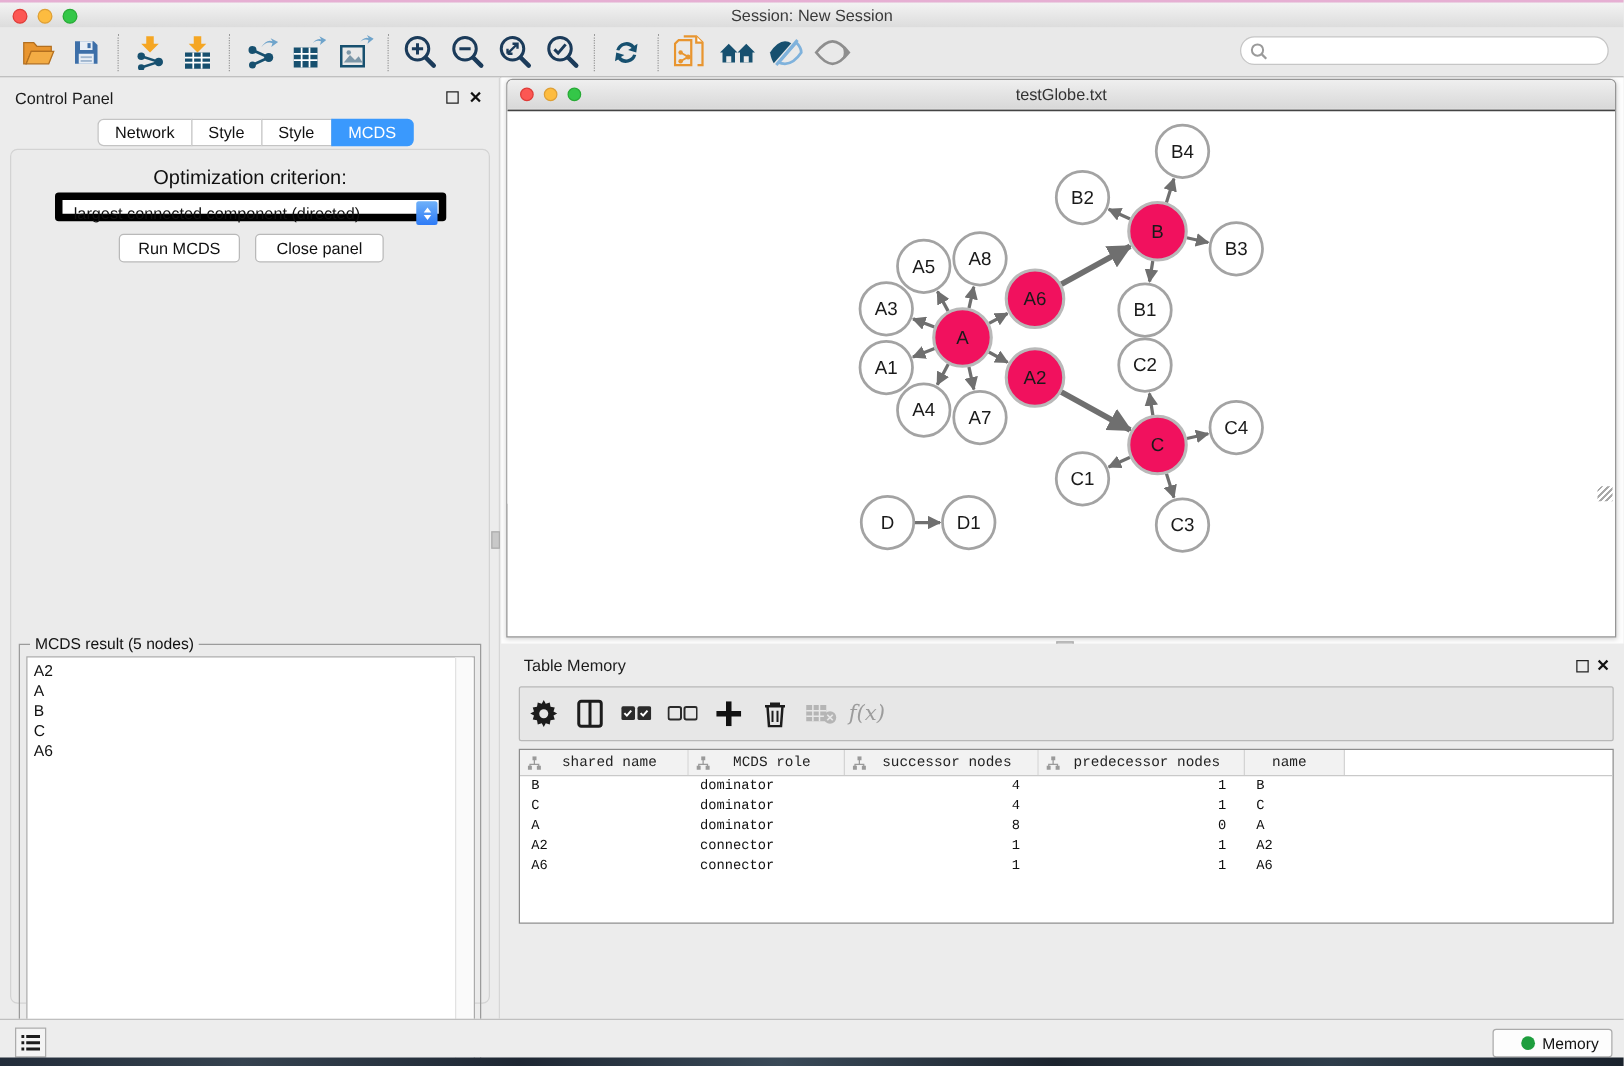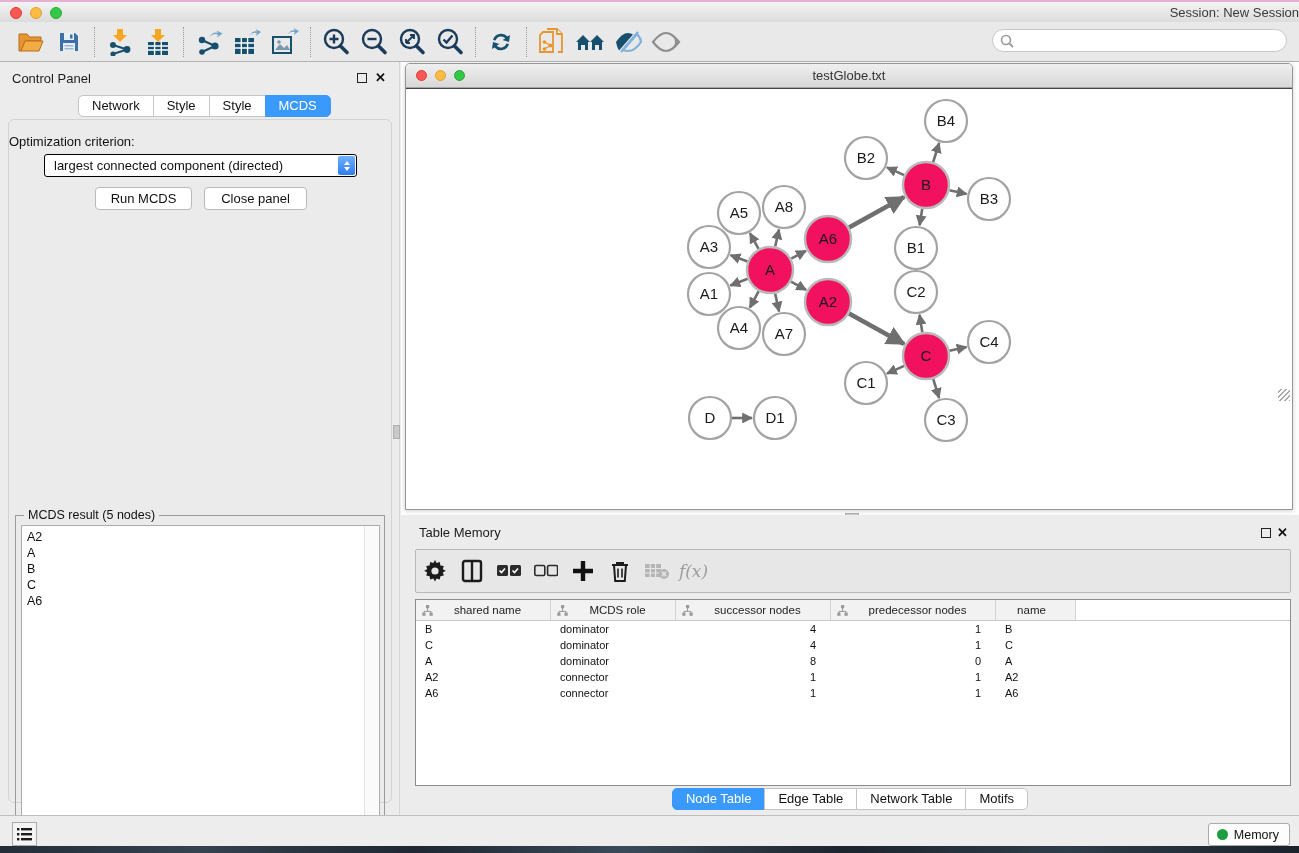--- a/index.html
+++ b/index.html
@@ -3,21 +3,21 @@
 <meta charset="utf-8">
 <style>
   * { margin:0; padding:0; box-sizing:border-box; }
   html,body { width:1299px; height:853px; }
   body { font-family:"Liberation Sans", sans-serif; background:#ECECEC; position:relative; overflow:hidden; }
   .abs { position:absolute; }
 
   
   #titlebar { left:0; top:0; width:1299px; height:22px;
     background:linear-gradient(#F3F3F3,#DCDCDC); border-top:2px solid #E6AFD3;
-    display:flex; align-items:center; justify-content:flex-end; }
+    display:flex; align-items:center; justify-content:center; }
   #titlebar .title { font-size:13px; color:#3a3a3a; }
   .lights { position:absolute; left:10px; top:5px; display:flex; gap:8px; }
   .light { width:12px; height:12px; border-radius:50%; }
   .light.red { background:#FC5753; border:1px solid #DF3B37; }
   .light.yellow { background:#FDBC40; border:1px solid #DE9F34; }
   .light.green { background:#34C748; border:1px solid #27AA35; }
 
   #toolbar { left:0; top:22px; width:1299px; height:40px; background:#E9E9E9;
     border-bottom:1px solid #B2B2B2; display:flex; align-items:center; padding-left:12px; }
   .tbtn { width:38px; height:34px; display:flex; align-items:center; justify-content:center; }
@@ -38,23 +38,23 @@
   .seg-tabs { display:flex; }
   .seg-tabs .tab { height:22px; line-height:20px; padding:0 13px; background:#fff;
     border:1px solid #C4C4C4; font-size:13px; color:#111; margin-left:-1px; cursor:default; }
   .seg-tabs .tab:first-child { border-radius:5px 0 0 5px; margin-left:0; }
   .seg-tabs .tab:last-child { border-radius:0 5px 5px 0; }
   .seg-tabs .tab.active { background:var(--accent,#3A99FD); border-color:var(--accent,#3A99FD); color:#fff; }
   #cp-tabs { position:absolute; left:78px; top:33px; }
 
   #cp-body { position:absolute; left:8px; top:57px; width:384px; height:684px;
     background:#EBEBEB; border:1px solid #D3D3D3; border-radius:6px; }
-  #opt-label { position:absolute; left:0; top:14px; width:100%; text-align:left; font-size:13px; color:#111; }
+  #opt-label { position:absolute; left:0; top:14px; width:100%; text-align:center; font-size:16px; color:#111; }
   #criterion { position:absolute; left:35px; top:34px; width:313px; height:23px; background:#fff;
-    border:1px solid #000000; border-radius:3px; font-size:13px; line-height:21px; padding-left:9px; color:#111; }
+    border:6px solid #000000; border-radius:3px; font-size:13px; line-height:21px; padding-left:9px; color:#111; }
   #criterion .stepper { position:absolute; right:1px; top:1px; width:17px; height:19px; border-radius:2px;
     background:linear-gradient(#6FB1F9,#2E7BF6); display:flex; flex-direction:column; align-items:center; justify-content:center; }
   .chev { width:0; height:0; border-left:3.5px solid transparent; border-right:3.5px solid transparent; }
   .chev.up { border-bottom:4px solid #fff; margin-bottom:2px; }
   .chev.down { border-top:4px solid #fff; }
   .cp-btn { position:absolute; top:67px; height:23px; background:#fff; border:1px solid #B9B9B9;
     border-radius:4px; font-size:13px; color:#111; text-align:center; line-height:21px; }
   #run-btn { left:86px; width:97px; } #closepanel-btn { left:195px; width:103px; }
 
   #mcds-box { position:absolute; left:6px; top:395px; width:370px; height:340px;
@@ -85,38 +85,38 @@
     background:repeating-linear-gradient(135deg, transparent 0 2px, #A8A8A8 2px 3.5px); }
 
   
   #table-panel { left:401px; top:515px; width:898px; height:300px; background:#ECECEC; }
   #tp-title { position:absolute; left:18px; top:10px; font-size:13px; color:#1c1c1c; }
   #tp-float { right:28px; top:13px; } #tp-close { right:11px; top:10px; }
   #tp-toolbar { position:absolute; left:14px; top:34px; width:876px; height:44px;
     background:#E7E7E7; border:1px solid #B8B8B8; border-radius:2px; display:flex; align-items:center; padding-left:0; }
   #tp-toolbar .tbtn { width:37px; }
   .fx-label { font-family:"DejaVu Serif", serif; font-style:italic; font-size:17px; color:#9C9C9C; }
-  #node-table { position:absolute; left:14px; top:84px; width:876px; height:187px; background:#fff;
-    border:1px solid #8C8C8C; overflow:hidden; }
+  #node-table { position:absolute; left:14px; top:84px; width:876px; height:140px; background:#fff;
+    border:1px solid #8C8C8C; overflow:hidden;font-family:Liberation Mono, monospace; }
   .thead { display:flex; height:21px; border-bottom:1px solid #C9C9C9; }
   .th { background:#F2F2F2; border-right:1px solid #D4D4D4; display:flex; align-items:center; font-size:11.5px; color:#222; }
   .th .hlabel { flex:1; text-align:center; padding-right:8px; }
   .th .hicon { margin-left:6px; display:flex; }
   .tr { display:flex; height:16px; align-items:center; }
   .td { font-size:11px; color:#111; padding-left:9px; white-space:nowrap; }
   .c0 { width:135px; } .c1 { width:125px; } .c2 { width:155px; } .c3 { width:165px; } .c4 { width:80px; }
   .td.c2, .td.c3 { text-align:right; padding-right:15px; padding-left:0; }
   #bottom-tabs { position:absolute; left:0; top:273px; width:100%; display:flex; justify-content:center; }
 
   
   #statusbar { left:0; top:815px; width:1299px; height:31px; background:#EDEDED; border-top:1px solid #BFBFBF; }
   #list-btn { position:absolute; left:12px; top:6px; width:25px; height:24px; background:#F4F4F4;
     border:1px solid #ACACAC; display:flex; align-items:center; justify-content:center; }
   #memory-btn { position:absolute; right:9px; top:7px; height:23px; background:#FDFDFD; border:1px solid #ABABAB;
-    border-radius:3px; display:flex; align-items:center; padding:0 10px 0 8px; gap:6px; }
+    border-radius:3px; display:flex; align-items:center; padding:0 10px 0 22px; gap:6px; }
   #memory-dot { width:11px; height:11px; border-radius:50%; background:var(--statusgreen,#1E9E3E); }
   #memory-label { font-size:12.5px; color:#111; }
   #wallpaper-strip { left:0; top:846px; width:1299px; height:7px;
     background:linear-gradient(90deg,#232d3a,#35424f 15%,#1e2733 32%,#3a4a58 48%,#1c242e 65%,#2e3d4a 82%,#1a222c); }
 </style>
 </head>
 <body>
 
 <div class="abs" id="titlebar">
   <div class="lights">
@@ -530,26 +530,20 @@
         <div class="tr">
           <div class="td c0">A6</div>
           <div class="td c1">connector</div>
           <div class="td c2">1</div>
           <div class="td c3">1</div>
           <div class="td c4">A6</div>
         </div>
       </div>
   </div>
 
-  <div class="seg-tabs" id="bottom-tabs">
-      <span class="tab active">Node Table</span>
-      <span class="tab">Edge Table</span>
-      <span class="tab">Network Table</span>
-      <span class="tab">Motifs</span>
-    </div>
 </div>
 
 <div class="abs" id="statusbar">
   <div id="list-btn">
     <svg width="15" height="13" viewBox="0 0 15 13">
         <rect x="0" y="0" width="2.4" height="2.4" fill="#1c1c1c"></rect>
         <rect x="4" y="0" width="11" height="2.4" fill="#1c1c1c"></rect>
         <rect x="0" y="5" width="2.4" height="2.4" fill="#1c1c1c"></rect>
         <rect x="4" y="5" width="11" height="2.4" fill="#1c1c1c"></rect>
         <rect x="0" y="10" width="2.4" height="2.4" fill="#1c1c1c"></rect>

